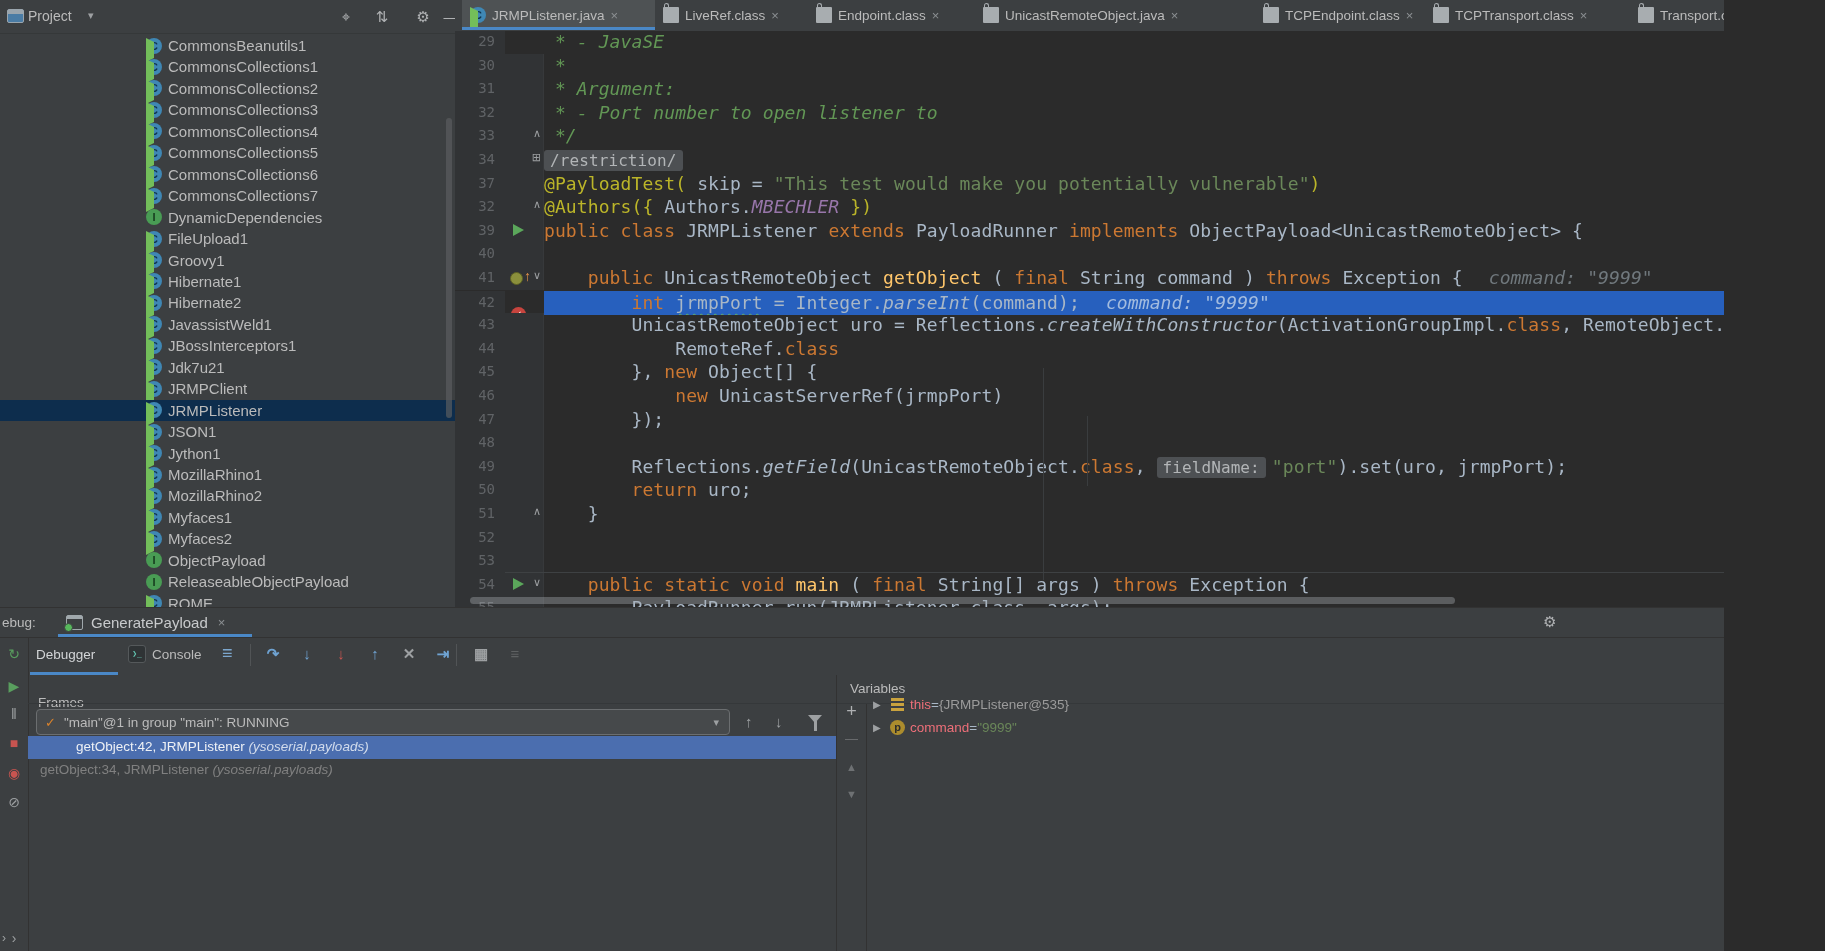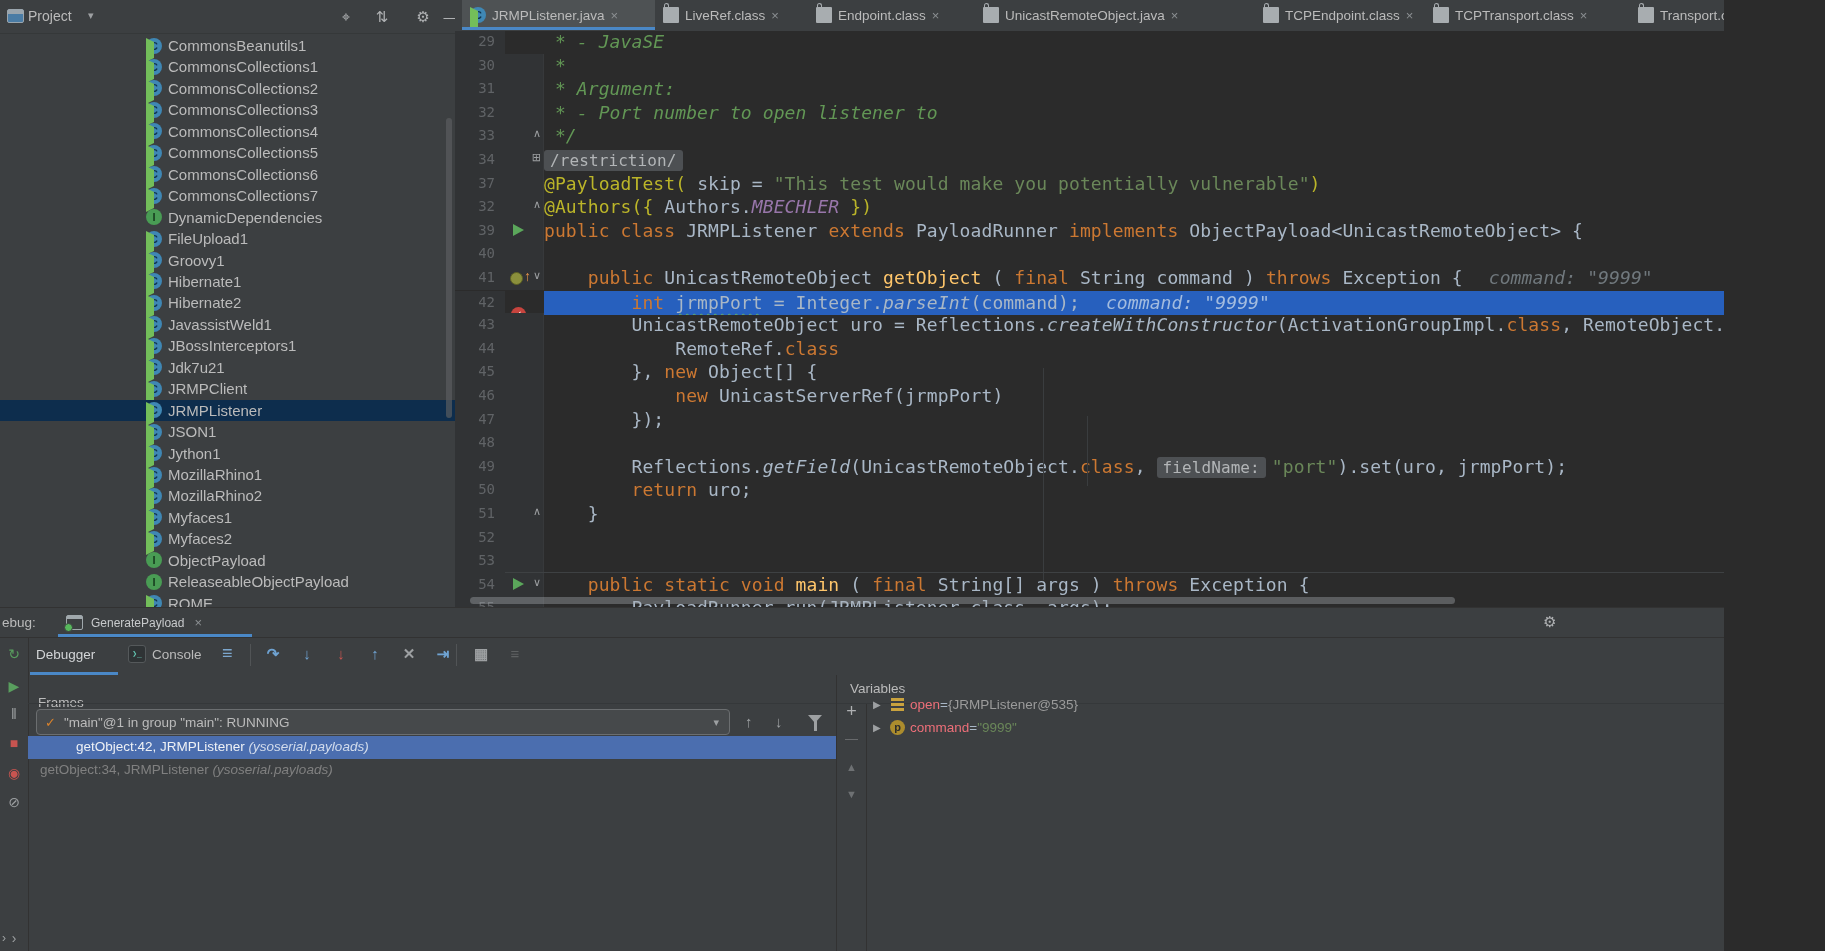--- a/index.html
+++ b/index.html
@@ -61,21 +61,21 @@
   #guide2{left:632px;top:385px;width:1px;height:70px;background:#3a3d3f;}
   #hscroll{left:470px;top:597px;width:985px;height:7px;background:rgba(166,170,174,.40);border-radius:4px;z-index:5;}
   
   #debugwin{left:0;top:607px;width:1825px;height:344px;background:#3c3f41;border-top:1px solid #323232;}
   #dbg-label{left:2px;top:7px;font-size:13.5px;color:#bbbbbb;}
   #dbg-tab{left:58px;top:0;width:194px;height:29px;display:flex;align-items:center;}
   #dbg-tab:after{content:"";position:absolute;left:0;bottom:0;width:100%;height:3px;background:#4a88c7;}
   #dbg-tab .wicon{position:relative;width:15px;height:13px;border:1px solid #a0a8ac;border-radius:2px;margin-left:8px;}
   #dbg-tab .wicon:before{content:"";position:absolute;left:0;top:0;width:100%;height:3px;background:#a0a8ac;}
   #dbg-tab .wicon .gdot{position:absolute;left:-3px;bottom:-3px;width:7px;height:7px;border-radius:50%;background:#57b85c;border:1px solid #3c3f41;}
-  #dbg-tab .lbl{font-size:12px;color:#c8cacc;margin-left:8px;}
+  #dbg-tab .lbl{font-size:15px;color:#c8cacc;margin-left:8px;}
   #dbg-tab .x{color:#8c9093;font-size:13px;margin-left:10px;}
   #dbg-gear{left:1543px;top:5px;color:#afb1b3;font-size:15px;}
   #dbg-tabs-row{left:0;top:29px;width:1825px;height:38px;border-top:1px solid #323232;}
   #strip{left:0;top:29px;width:28px;height:315px;border-right:1px solid #323232;}
   .strip-ic{position:absolute;left:0;width:28px;text-align:center;font-size:14px;}
   #debugger-tab{left:36px;top:9px;font-size:13.5px;color:#d3d5d7;}
   #debugger-underline{left:30px;top:34px;width:88px;height:3px;background:#4a88c7;}
   #console-icon{left:128px;top:7px;width:16px;height:16px;background:#2f3335;border:1px solid #55595b;border-radius:3px;color:#64c8b4;font-size:8px;line-height:16px;text-align:center;font-family:"DejaVu Sans Mono",monospace;}
   #console-tab{left:152px;top:9px;font-size:13.5px;color:#bbbbbb;}
   #layout-restore{left:222px;top:5px;font-size:18px;color:#7ca7ce;font-weight:bold;}
@@ -593,21 +593,21 @@
     <div class="abs" id="vars-toolbar">
         <span class="vt-ic" style="top: -3px; font-size: 18px;">+</span>
         <span class="vt-ic" style="top: 27px; font-size: 13px; color: rgb(110, 113, 115);">—</span>
         <span class="vt-ic" style="top: 57px; font-size: 11px; color: rgb(110, 113, 115);">▲</span>
         <span class="vt-ic" style="top: 84px; font-size: 11px; color: rgb(110, 113, 115);">▼</span>
       </div>
     <div class="abs" id="vars-list">
         <div class="vrow" style="top: 0px;">
           <span class="arr">▶</span>
           <span class="v-bars"></span>
-          <span class="vname">open</span>
+          <span class="vname">this</span>
           <span class="veq"> = </span>
           <span class="vval-ref">{JRMPListener@535}</span>
         </div>
         <div class="vrow" style="top: 23px;">
           <span class="arr">▶</span>
           <span class="v-param">p</span>
           <span class="vname">command</span>
           <span class="veq"> = </span>
           <span class="vval-str">"9999"</span>
         </div>

